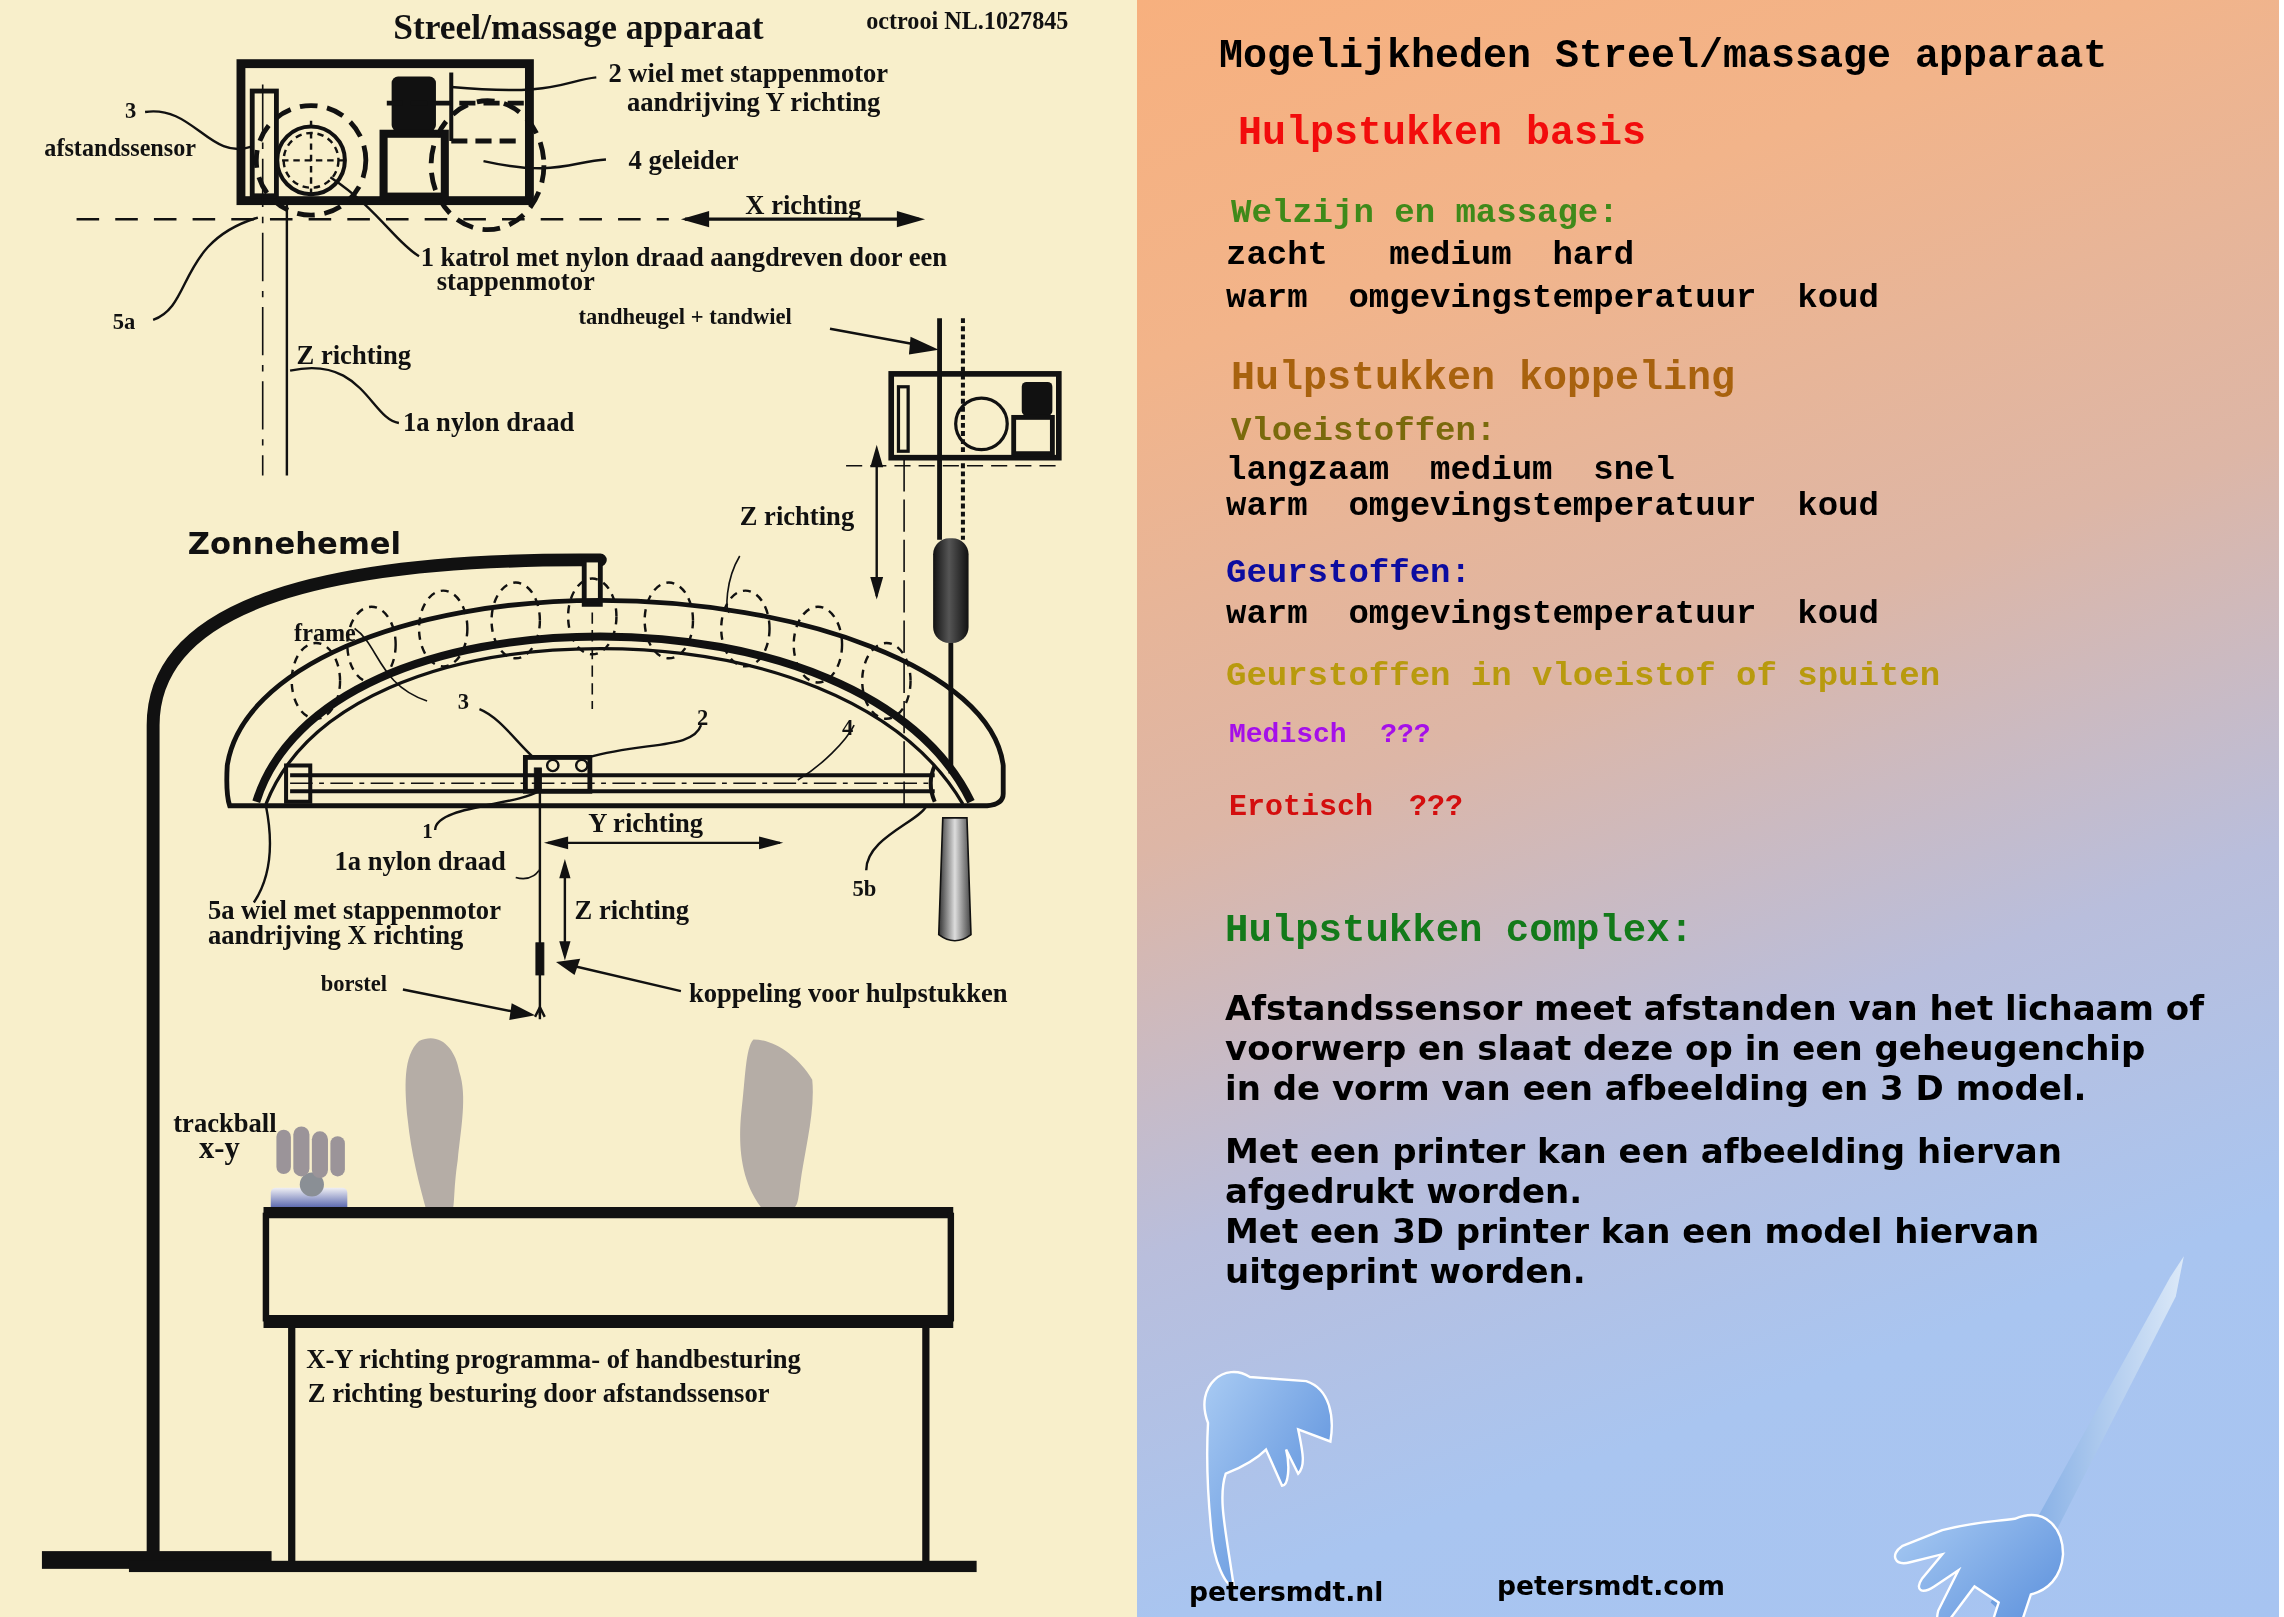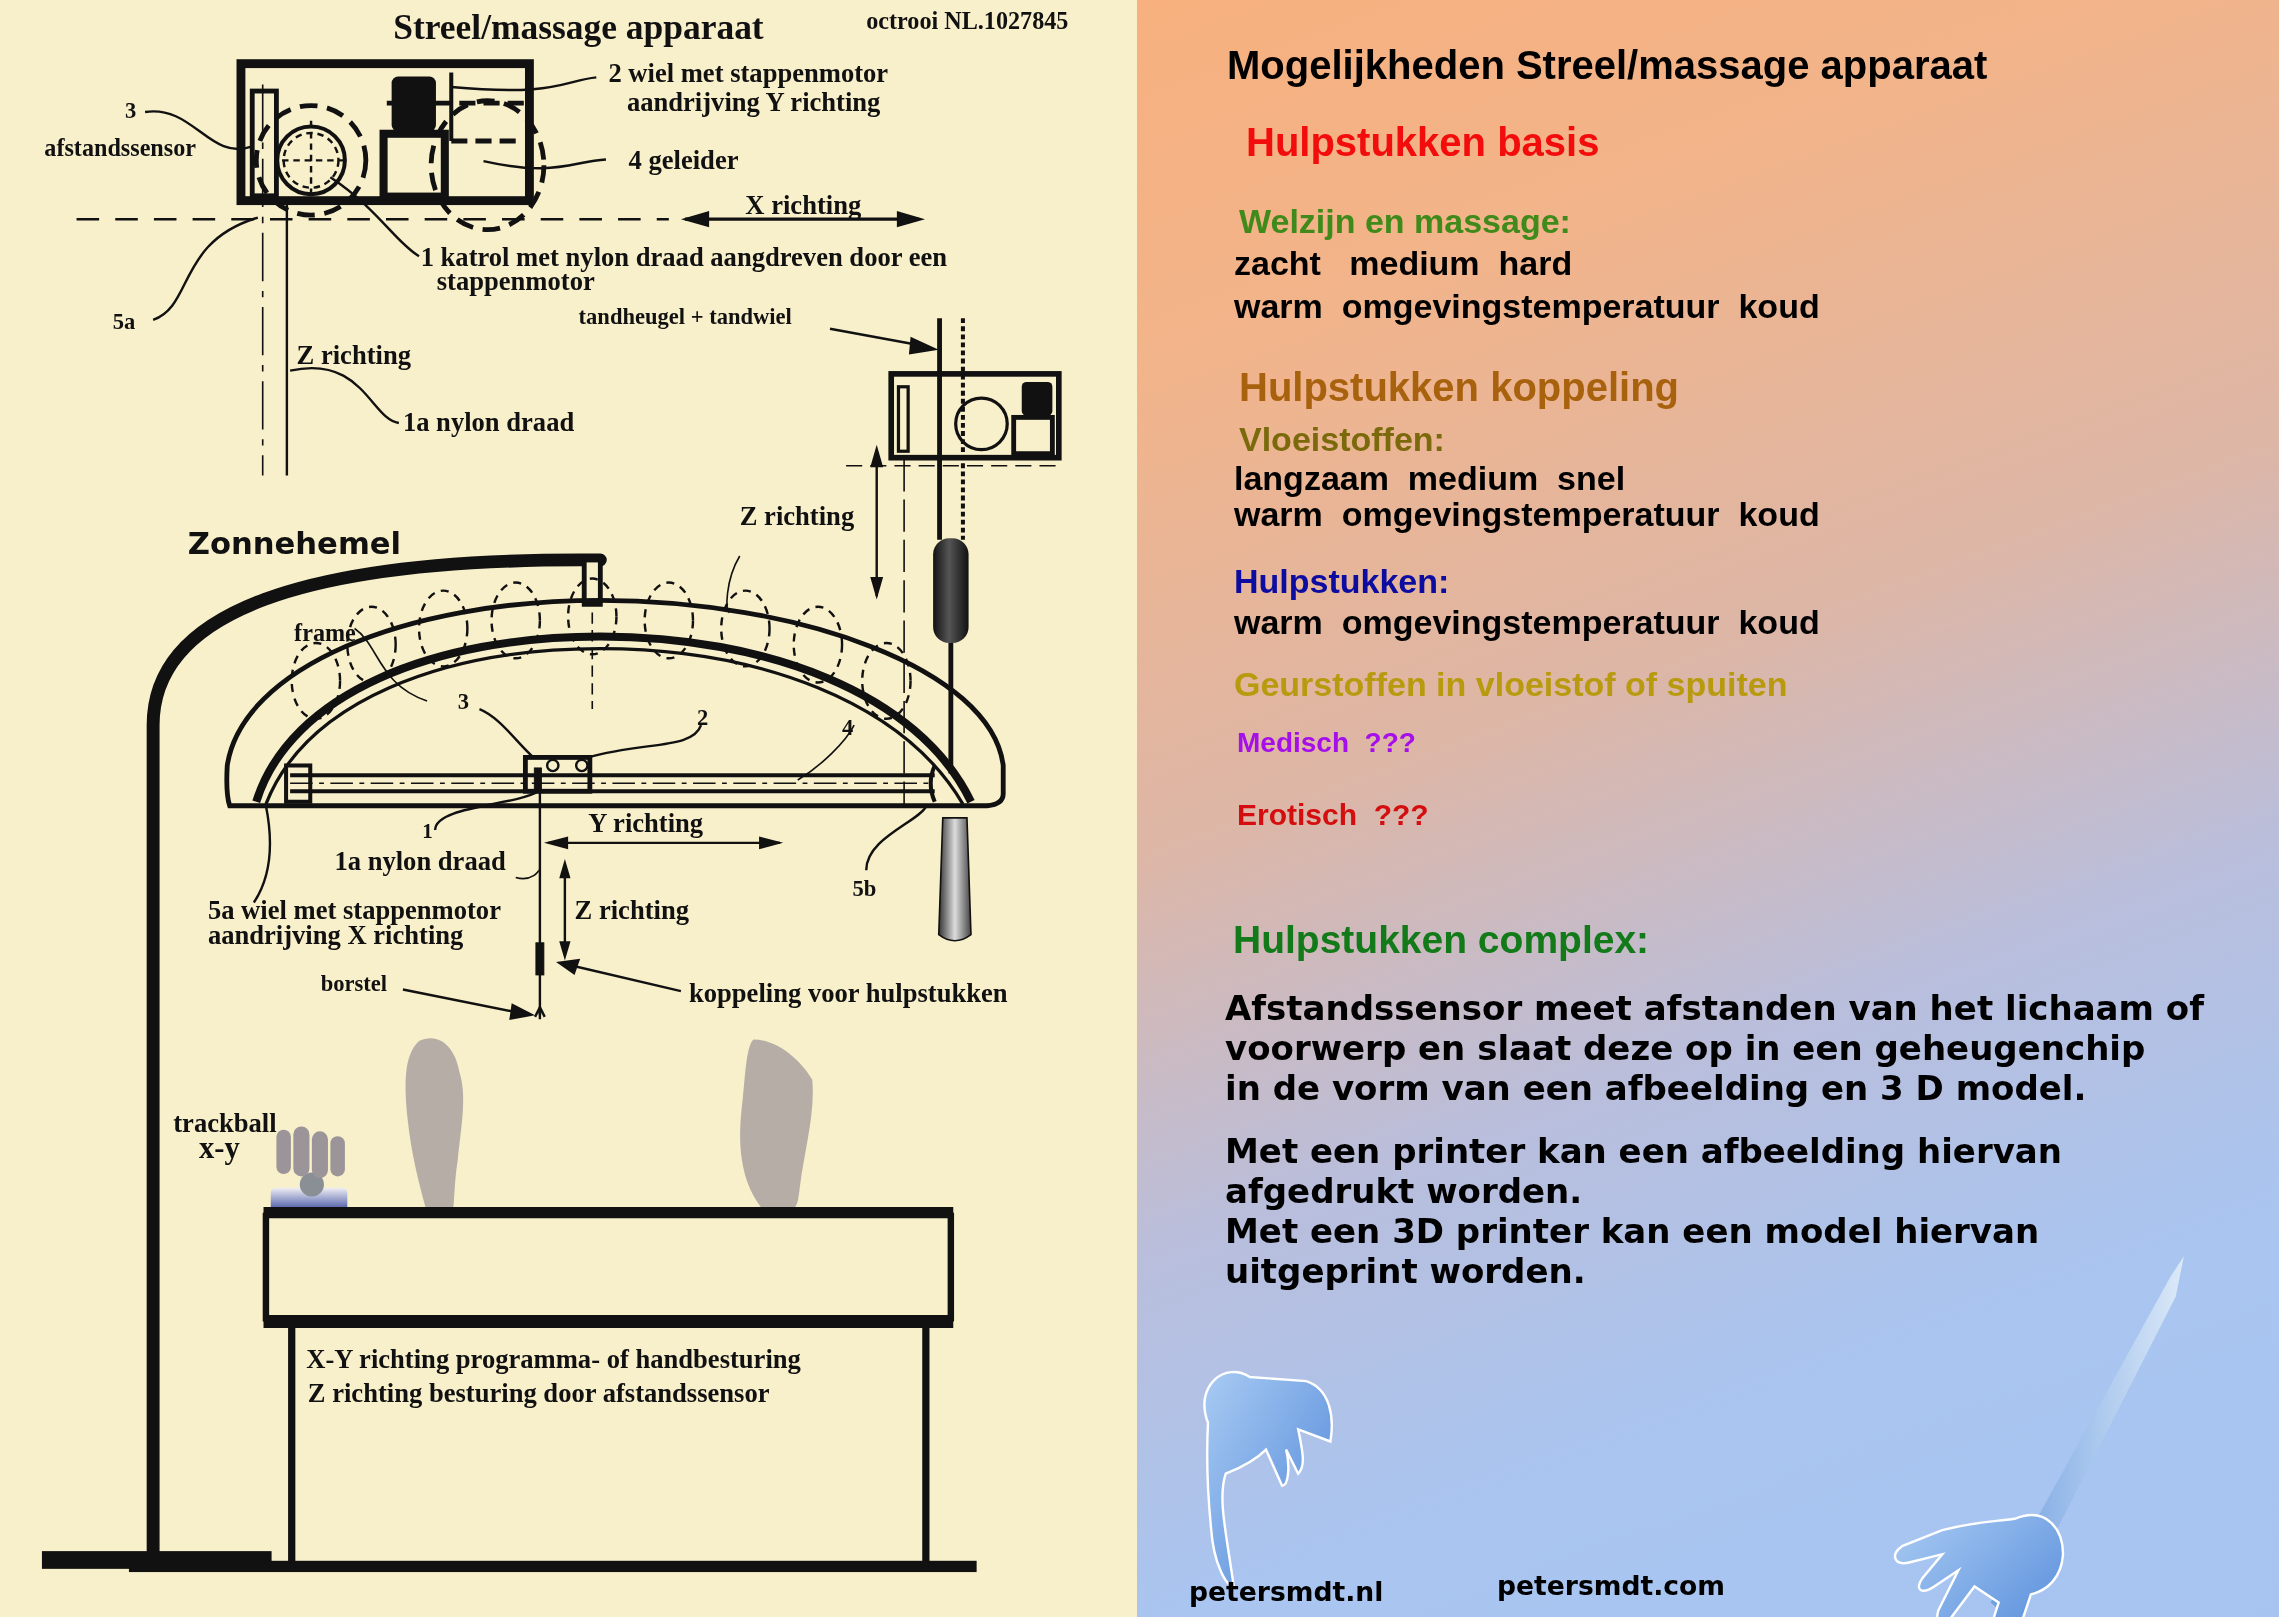--- a/index.html
+++ b/index.html
@@ -4,21 +4,21 @@
 <style>
   html,body{margin:0;padding:0;}
   body{width:2284px;height:1618px;position:relative;overflow:hidden;background:#fff;}
   #left{position:absolute;left:0;top:0;width:1137px;height:1618px;background:#F8EFCB;}
   #right{position:absolute;left:1137px;top:0;width:1142px;height:1618px;
     background:linear-gradient(160deg,#F7B07E 0%,#F2B48A 18%,#DDB6A6 42%,#B9BEDC 62%,#A9C5F0 80%,#A7C4F1 100%);}
   #edge{position:absolute;left:2279px;top:0;width:4.8px;height:1618px;background:#ffffff;}
   svg#diagram{position:absolute;left:0;top:0;}
   .lbl{font-family:"Liberation Serif","DejaVu Serif",serif;font-weight:bold;fill:#111;}
   .lbl-sans{font-family:"DejaVu Sans","Liberation Sans",sans-serif;font-weight:bold;fill:#111;}
-  .rt{position:absolute;font-family:Liberation Sans, sans-serif;font-weight:bold;white-space:pre;margin:8px;line-height:1;}
+  .rt{position:absolute;font-family:Liberation Mono, monospace;font-weight:bold;white-space:pre;margin:0;line-height:1;}
   .body-txt{color:#000;font-size:34px;}
   .para{position:absolute;left:1225px;font-family:"DejaVu Sans","Liberation Sans",sans-serif;font-weight:bold;font-size:34px;color:#000;line-height:40px;white-space:pre;}
   .link{position:absolute;font-family:"DejaVu Sans","Liberation Sans",sans-serif;font-weight:bold;font-size:26.6px;color:#000;white-space:pre;cursor:pointer;}
 </style>
 </head>
 <body>
 
 <div id="left"></div>
 <div id="right"></div>
 <div id="edge"></div>
@@ -224,21 +224,21 @@
 <div class="rt" style="left: 1231px; top: 196px; font-size: 34px; color: rgb(63, 138, 26);">Welzijn en massage:</div>
 <div class="rt body-txt" style="left:1226px;top:238px;">zacht   medium  hard</div>
 <div class="rt body-txt" style="left:1226px;top:281px;">warm  omgevingstemperatuur  koud</div>
 
 <div class="rt" style="left: 1231px; top: 359px; font-size: 40px; color: rgb(168, 98, 14);">Hulpstukken koppeling</div>
 
 <div class="rt" style="left: 1231px; top: 414px; font-size: 34px; color: rgb(122, 106, 12);">Vloeistoffen:</div>
 <div class="rt body-txt" style="left:1226px;top:453px;">langzaam  medium  snel</div>
 <div class="rt body-txt" style="left:1226px;top:489px;">warm  omgevingstemperatuur  koud</div>
 
-<div class="rt" style="left: 1226px; top: 556px; font-size: 34px; color: rgb(12, 12, 160);">Hulpstukken:</div>
+<div class="rt" style="left: 1226px; top: 556px; font-size: 34px; color: rgb(12, 12, 160);">Geurstoffen:</div>
 <div class="rt body-txt" style="left:1226px;top:597px;">warm  omgevingstemperatuur  koud</div>
 
 <div class="rt" style="left: 1226px; top: 659px; font-size: 34px; color: rgb(184, 154, 14);">Geurstoffen in vloeistof of spuiten</div>
 <div class="rt" style="left: 1229px; top: 721px; font-size: 28px; color: rgb(165, 15, 234);">Medisch  ???</div>
 <div class="rt" style="left: 1229px; top: 792px; font-size: 30px; color: rgb(212, 14, 14);">Erotisch  ???</div>
 
 <div class="rt" style="left: 1225px; top: 912px; font-size: 39px; color: rgb(19, 122, 26);">Hulpstukken complex:</div>
 
 <div class="para" style="top:988px;"><span>Afstandssensor meet afstanden van het lichaam of</span>
 <span>voorwerp en slaat deze op in een geheugenchip</span>

